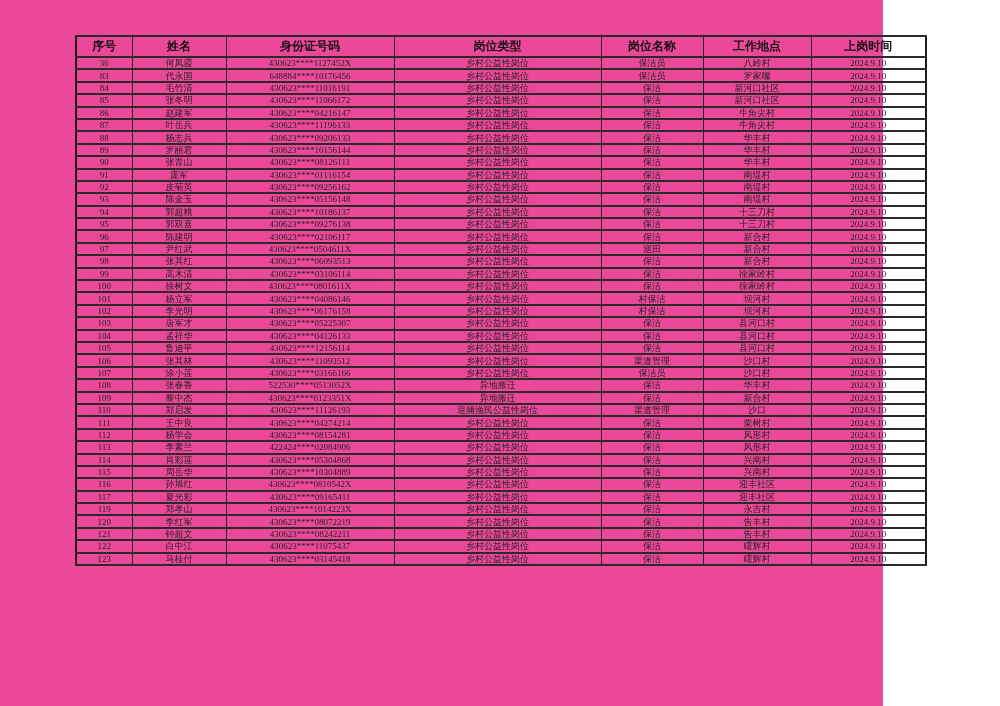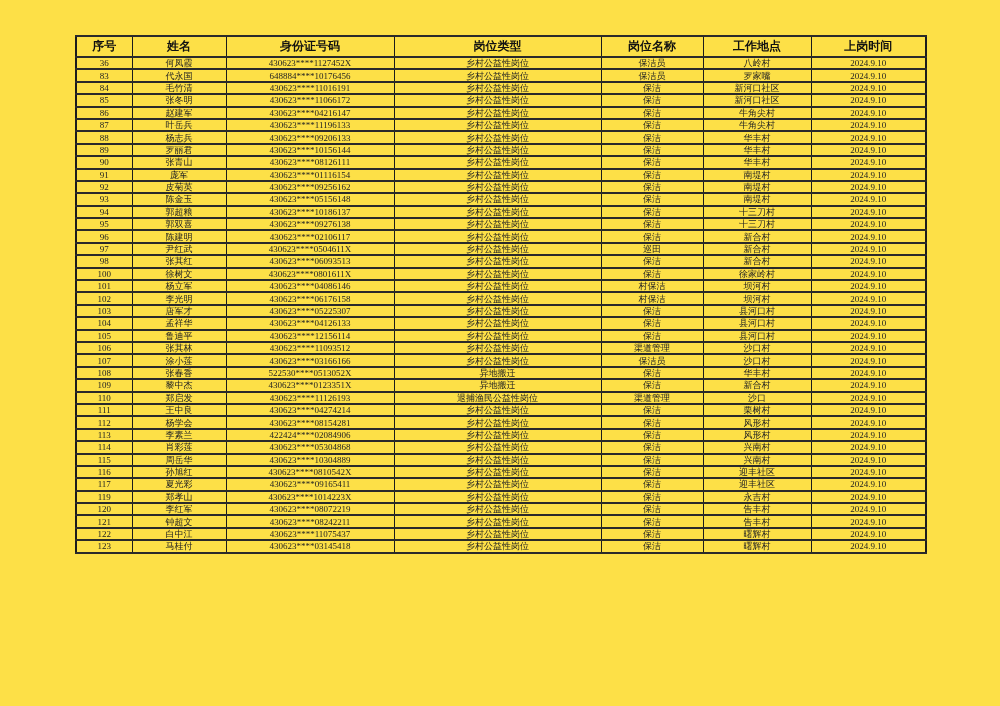--- a/index.html
+++ b/index.html
@@ -9,23 +9,23 @@
   }
   body {
     width: 1000px;
     height: 706px;
     font-family: "Liberation Serif", serif;
     color: #1c1c1c;
     overflow: hidden;
   }
   .page {
     position: relative;
-    width: 1000px;
+    width: 883px;
     height: 706px;
-    background: #fde047;
+    background: #ec4899;
   }
   table.roster {
     position: absolute;
     left: 75px;
     top: 35px;
     width: 850px;
     border-collapse: collapse;
     table-layout: fixed;
     border: 2px solid #1c1c1c;
   }
@@ -235,20 +235,29 @@
         <tr>
           <td>98</td>
           <td>张其红</td>
           <td>430623****06093513</td>
           <td>乡村公益性岗位</td>
           <td>保洁</td>
           <td>新合村</td>
           <td>2024.9.10</td>
         </tr>
         <tr>
+          <td>99</td>
+          <td>高木清</td>
+          <td>430623****03106114</td>
+          <td>乡村公益性岗位</td>
+          <td>保洁</td>
+          <td>徐家岭村</td>
+          <td>2024.9.10</td>
+        </tr>
+        <tr>
           <td>100</td>
           <td>徐树文</td>
           <td>430623****0801611X</td>
           <td>乡村公益性岗位</td>
           <td>保洁</td>
           <td>徐家岭村</td>
           <td>2024.9.10</td>
         </tr>
         <tr>
           <td>101</td>

